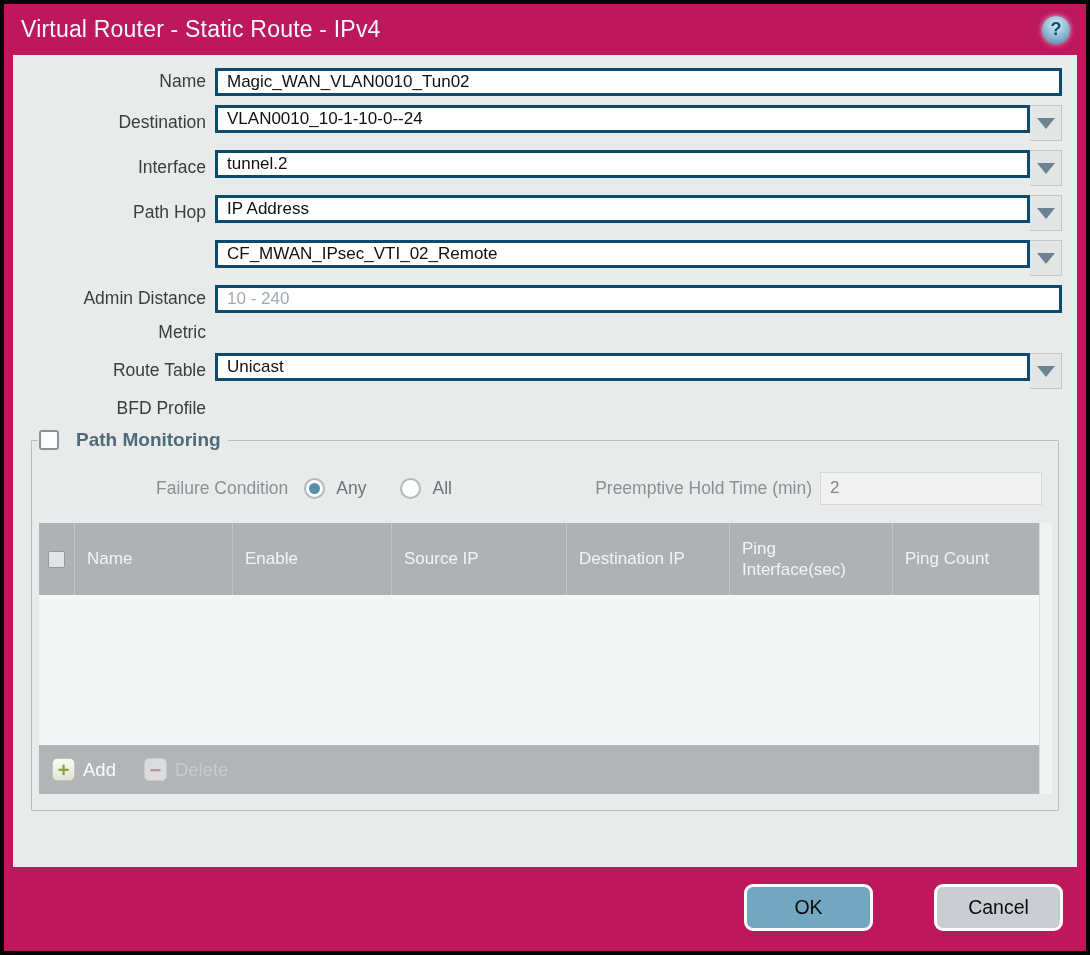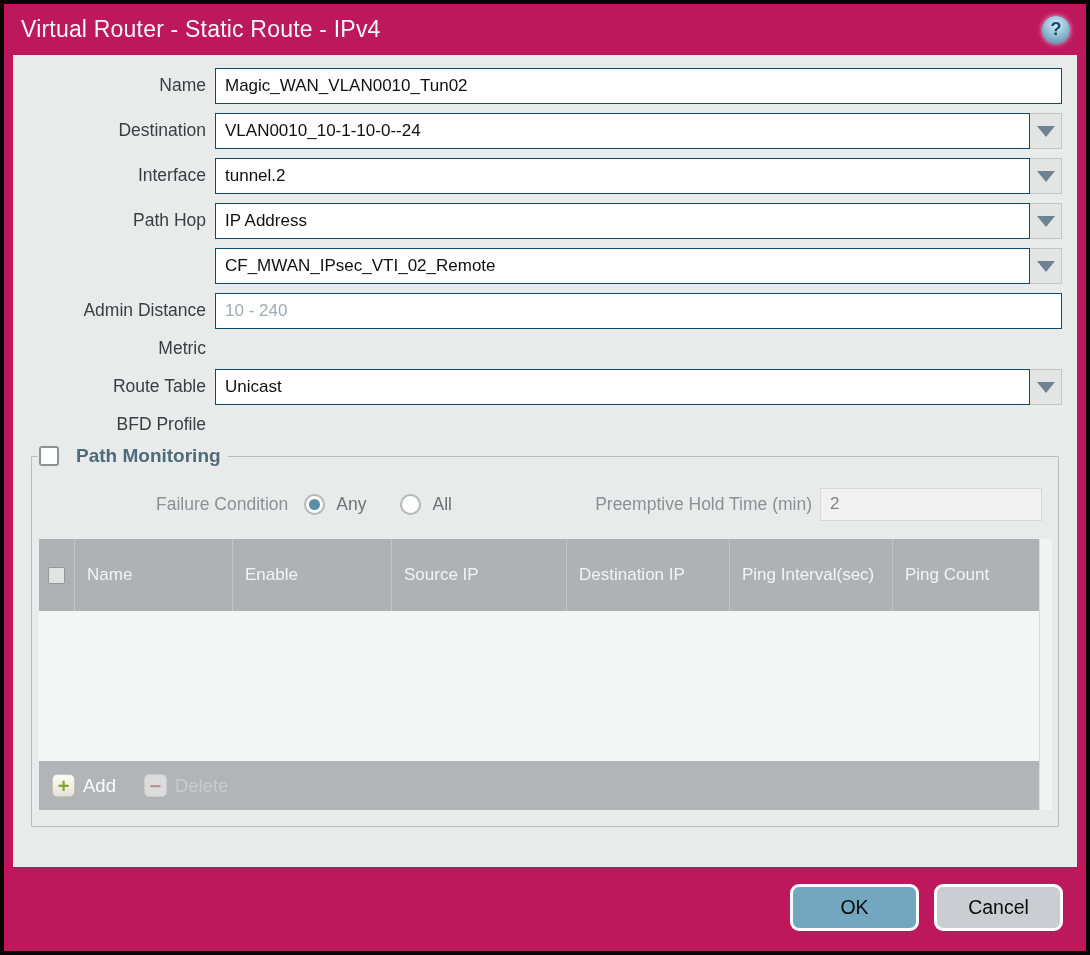--- a/index.html
+++ b/index.html
@@ -39,22 +39,22 @@
 
   .form-row {
     display: grid; grid-template-columns: 193px 1fr; column-gap: 9px;
     align-items: center; margin: 0 15px 9px 0;
   }
   .form-label {
     text-align: right; font-size: 17.5px; color: #3b3e40; padding-bottom: 1px;
   }
   .field { display: flex; }
   .text-input {
-    flex: 1; height: 36px; min-width: 0;
-    border: 1px solid #0c4a6e; background: #fff;
+    flex: 1; height: 28px; min-width: 0;
+    border: 3px solid #0c4a6e; background: #fff;
     padding: 0 9px; font-size: 17px; color: #101010;
     font-family: inherit; outline: none;
   }
   .text-input::placeholder { color: #9fabb1; }
   .dd-btn {
     flex: none; width: 32px; height: 36px;
     background: #e3e4e4; border: 1px solid #c6c6c6; border-left: none;
     display: flex; align-items: center; justify-content: center; cursor: pointer;
   }
   .dd-arrow {
@@ -146,21 +146,21 @@
   
   .dialog-footer {
     flex: none; height: 84px;
     display: flex; align-items: center; justify-content: flex-end;
     gap: 15px; padding: 0 23px 4px 0;
   }
   .btn {
     height: 47px; min-width: 129px; border-radius: 9px;
     border: 3px solid #fdfdfd; font-size: 19.5px; color: #0c0c0c;
     display: flex; align-items: center; justify-content: center;
-    cursor: pointer; font-family: inherit; padding: 1px 14px;
+    cursor: pointer; font-family: inherit; padding: 1px 14px; margin-left: 46px;
   }
   .btn-ok { background: #73a7bf; }
   .btn-cancel { background: #cacdd1; }
 </style>
 </head>
 <body>
 
 <div class="frame">
 
   <div class="titlebar">
@@ -261,21 +261,21 @@
       <div class="pm-table">
         <div class="pm-table-main">
           <div class="pm-thead">
             <div class="th first">
               <span class="table-checkbox"></span>
             </div>
             <div class="th c-name">Name</div>
             <div class="th c-enable">Enable</div>
             <div class="th c-srcip">Source IP</div>
             <div class="th c-dstip">Destination IP</div>
-            <div class="th c-ping">Ping Interval(sec)</div>
+            <div class="th c-ping">Ping Interface(sec)</div>
             <div class="th c-count">Ping Count</div>
           </div>
           <div class="pm-tbody"></div>
           <div class="pm-tfoot">
             <div class="action-btn btn-add">
               <span class="sq-icon icon-plus">+</span>
               <span>Add</span>
             </div>
             <div class="action-btn btn-delete">
               <span class="sq-icon icon-minus">−</span>

